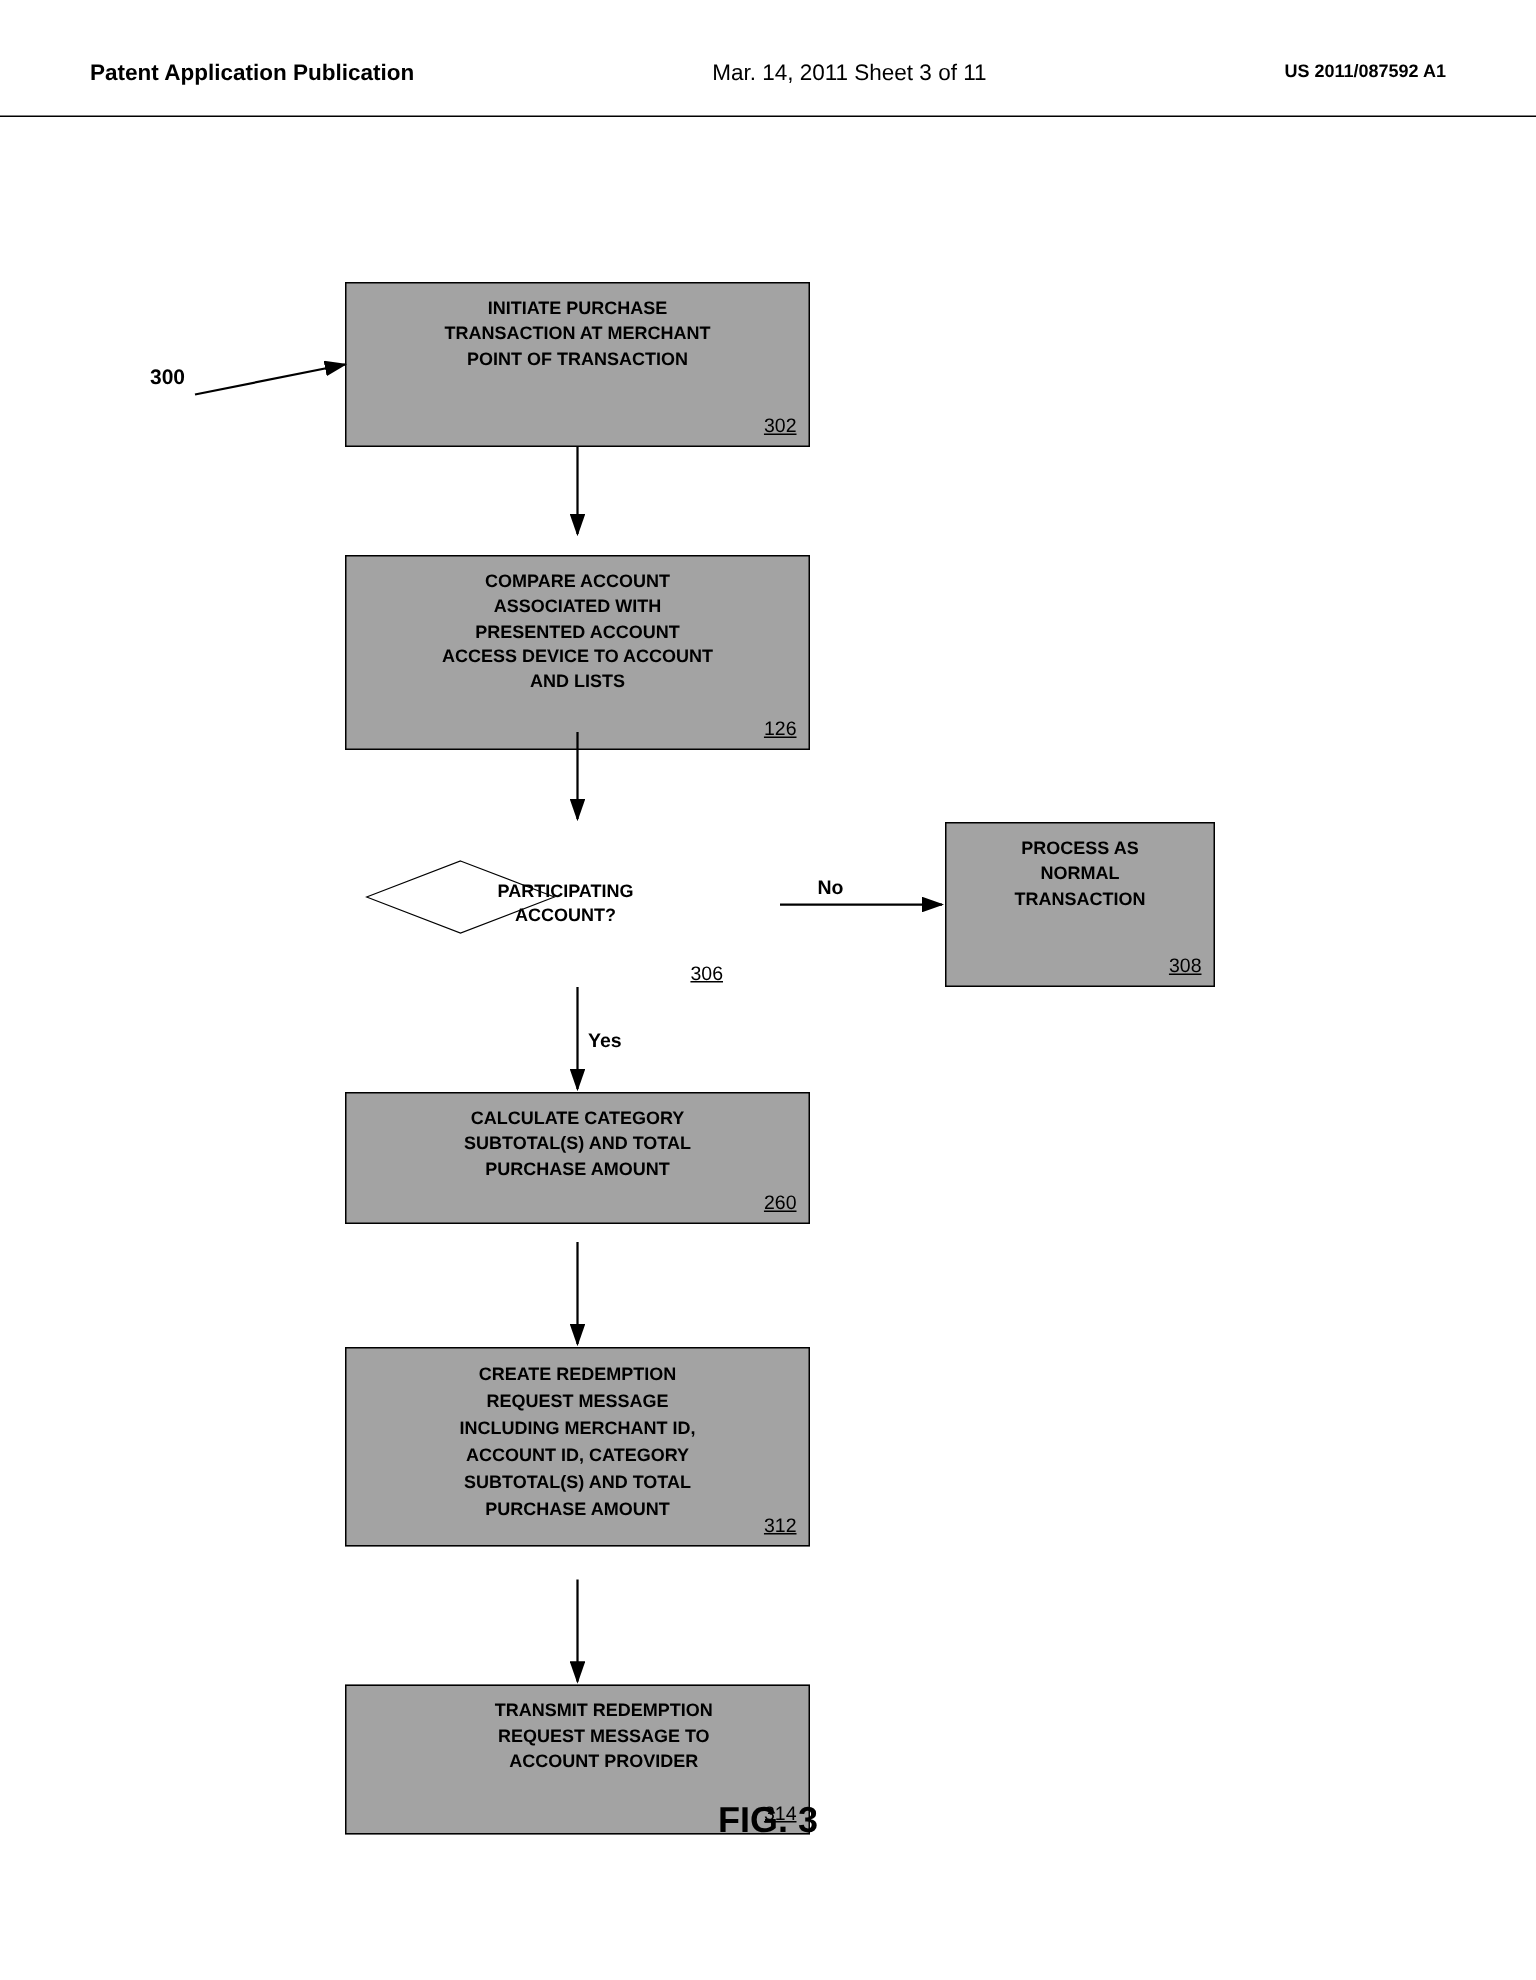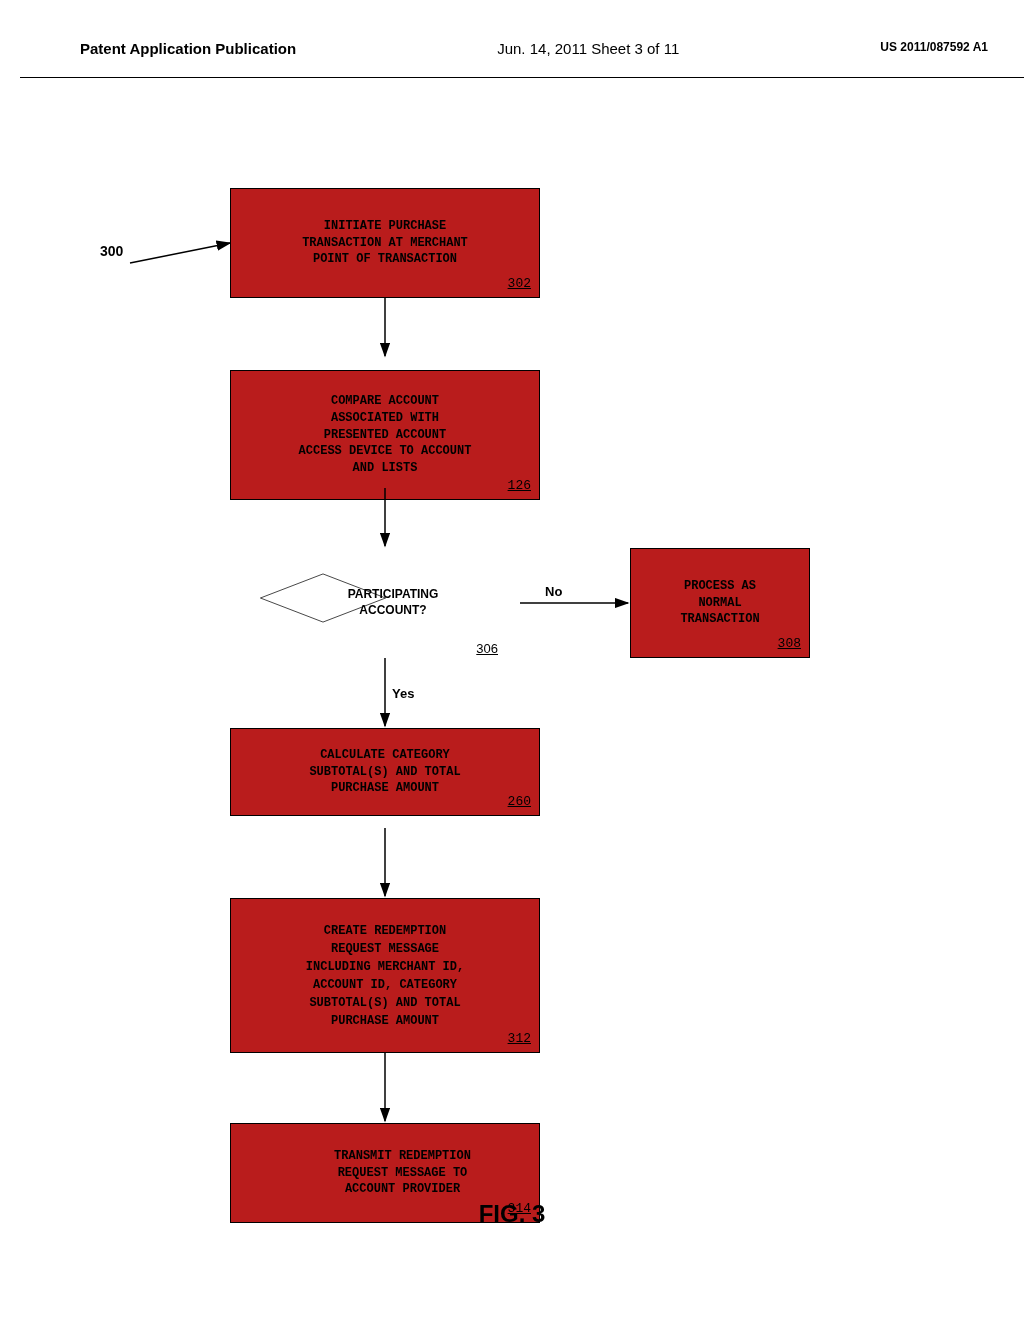--- a/index.html
+++ b/index.html
@@ -9,23 +9,22 @@
       background: #ffffff;
       font-family: Arial, sans-serif;
       position: relative;
       overflow: hidden;
     }
 
     .page-header {
       display: flex;
       justify-content: space-between;
       align-items: flex-start;
-      padding: 40px 36px 20px 60px;
+      padding: 40px 60px 20px 60px;
       border-bottom: 1px solid #000;
-      margin-left: 20px;
     }
 
     .header-left {
       font-size: 15px;
       font-weight: bold;
     }
 
     .header-center {
       font-size: 15px;
       text-align: center;
@@ -41,29 +40,27 @@
       position: relative;
       width: 100%;
       height: 1150px;
       margin-top: 10px;
     }
 
     
     .flow-box {
       position: absolute;
       border: 1.5px solid #000;
-      background: #b91c1c;
+      background: #a3a3a3;
       text-align: center;
       font-size: 12px;
       font-weight: bold;
       display: flex;
-      align-items: center;
       justify-content: center;
       padding: 8px;
-      font-family: Liberation Mono, monospace;
     }
 
     .flow-diamond {
       position: absolute;
       width: 130px;
       height: 100px;
       background: #fff;
       text-align: center;
       font-size: 12px;
       font-weight: bold;
@@ -117,21 +114,21 @@
       position: absolute;
       font-size: 14px;
       font-weight: bold;
     }
   </style>
 </head>
 <body>
 
 <div class="page-header">
   <div class="header-left">Patent Application Publication</div>
-  <div class="header-center">Jun. 14, 2011   Sheet 3 of 11</div>
+  <div class="header-center">Mar. 14, 2011   Sheet 3 of 11</div>
   <div class="header-right">US 2011/087592 A1</div>
 </div>
 
 <div class="diagram-area">
 
   <div class="label-300" style="left:100px; top:155px;">300</div>
 
   <div class="flow-box" style="left:230px; top:100px; width:310px; height:110px;">
     <div style="line-height:1.4; white-space:pre-line;">INITIATE PURCHASE
 TRANSACTION AT MERCHANT
@@ -141,21 +138,21 @@
 
   <div class="flow-box" style="left:230px; top:282px; width:310px; height:130px;">
     <div style="line-height:1.4; white-space:pre-line;">COMPARE ACCOUNT
 ASSOCIATED WITH
 PRESENTED ACCOUNT
 ACCESS DEVICE TO ACCOUNT
 AND LISTS</div>
     <span class="ref-num" style="bottom:6px; right:8px;">126</span>
   </div>
 
-  <div class="flow-diamond" style="left:258px; top:460px; width:270px; height:110px;">
+  <div class="flow-diamond" style="left:242px; top:460px; width:270px; height:110px;">
     <svg class="diamond-shape" viewBox="0 0 270 110">
       <polygon points="135,5 265,55 135,105 5,55" fill="white" stroke="black" stroke-width="1.5"></polygon>
     </svg>
     <div class="diamond-text">PARTICIPATING<br>ACCOUNT?</div>
     <span class="ref-num" style="bottom:2px; right: 30px;">306</span>
   </div>
 
   <div class="flow-box" style="left:630px; top:460px; width:180px; height:110px;">
     <div style="line-height:1.4; white-space:pre-line;">PROCESS AS
 NORMAL
@@ -163,21 +160,21 @@
     <span class="ref-num" style="bottom:6px; right:8px;">308</span>
   </div>
 
   <div class="flow-box" style="left:230px; top:640px; width:310px; height:88px;">
     <div style="line-height:1.4; white-space:pre-line;">CALCULATE CATEGORY
 SUBTOTAL(S) AND TOTAL
 PURCHASE AMOUNT</div>
     <span class="ref-num" style="bottom:6px; right:8px;">260</span>
   </div>
 
-  <div class="flow-box" style="left:230px; top:810px; width:310px; height:155px;">
+  <div class="flow-box" style="left:230px; top:810px; width:310px; height:133px;">
     <div style="line-height:1.5; white-space:pre-line;">CREATE REDEMPTION
 REQUEST MESSAGE
 INCLUDING MERCHANT ID,
 ACCOUNT ID, CATEGORY
 SUBTOTAL(S) AND TOTAL
 PURCHASE AMOUNT</div>
     <span class="ref-num" style="bottom:6px; right:8px;">312</span>
   </div>
 
   <div class="flow-box" style="left:230px; top:1035px; width:310px; height:100px;padding-left:43px;">

